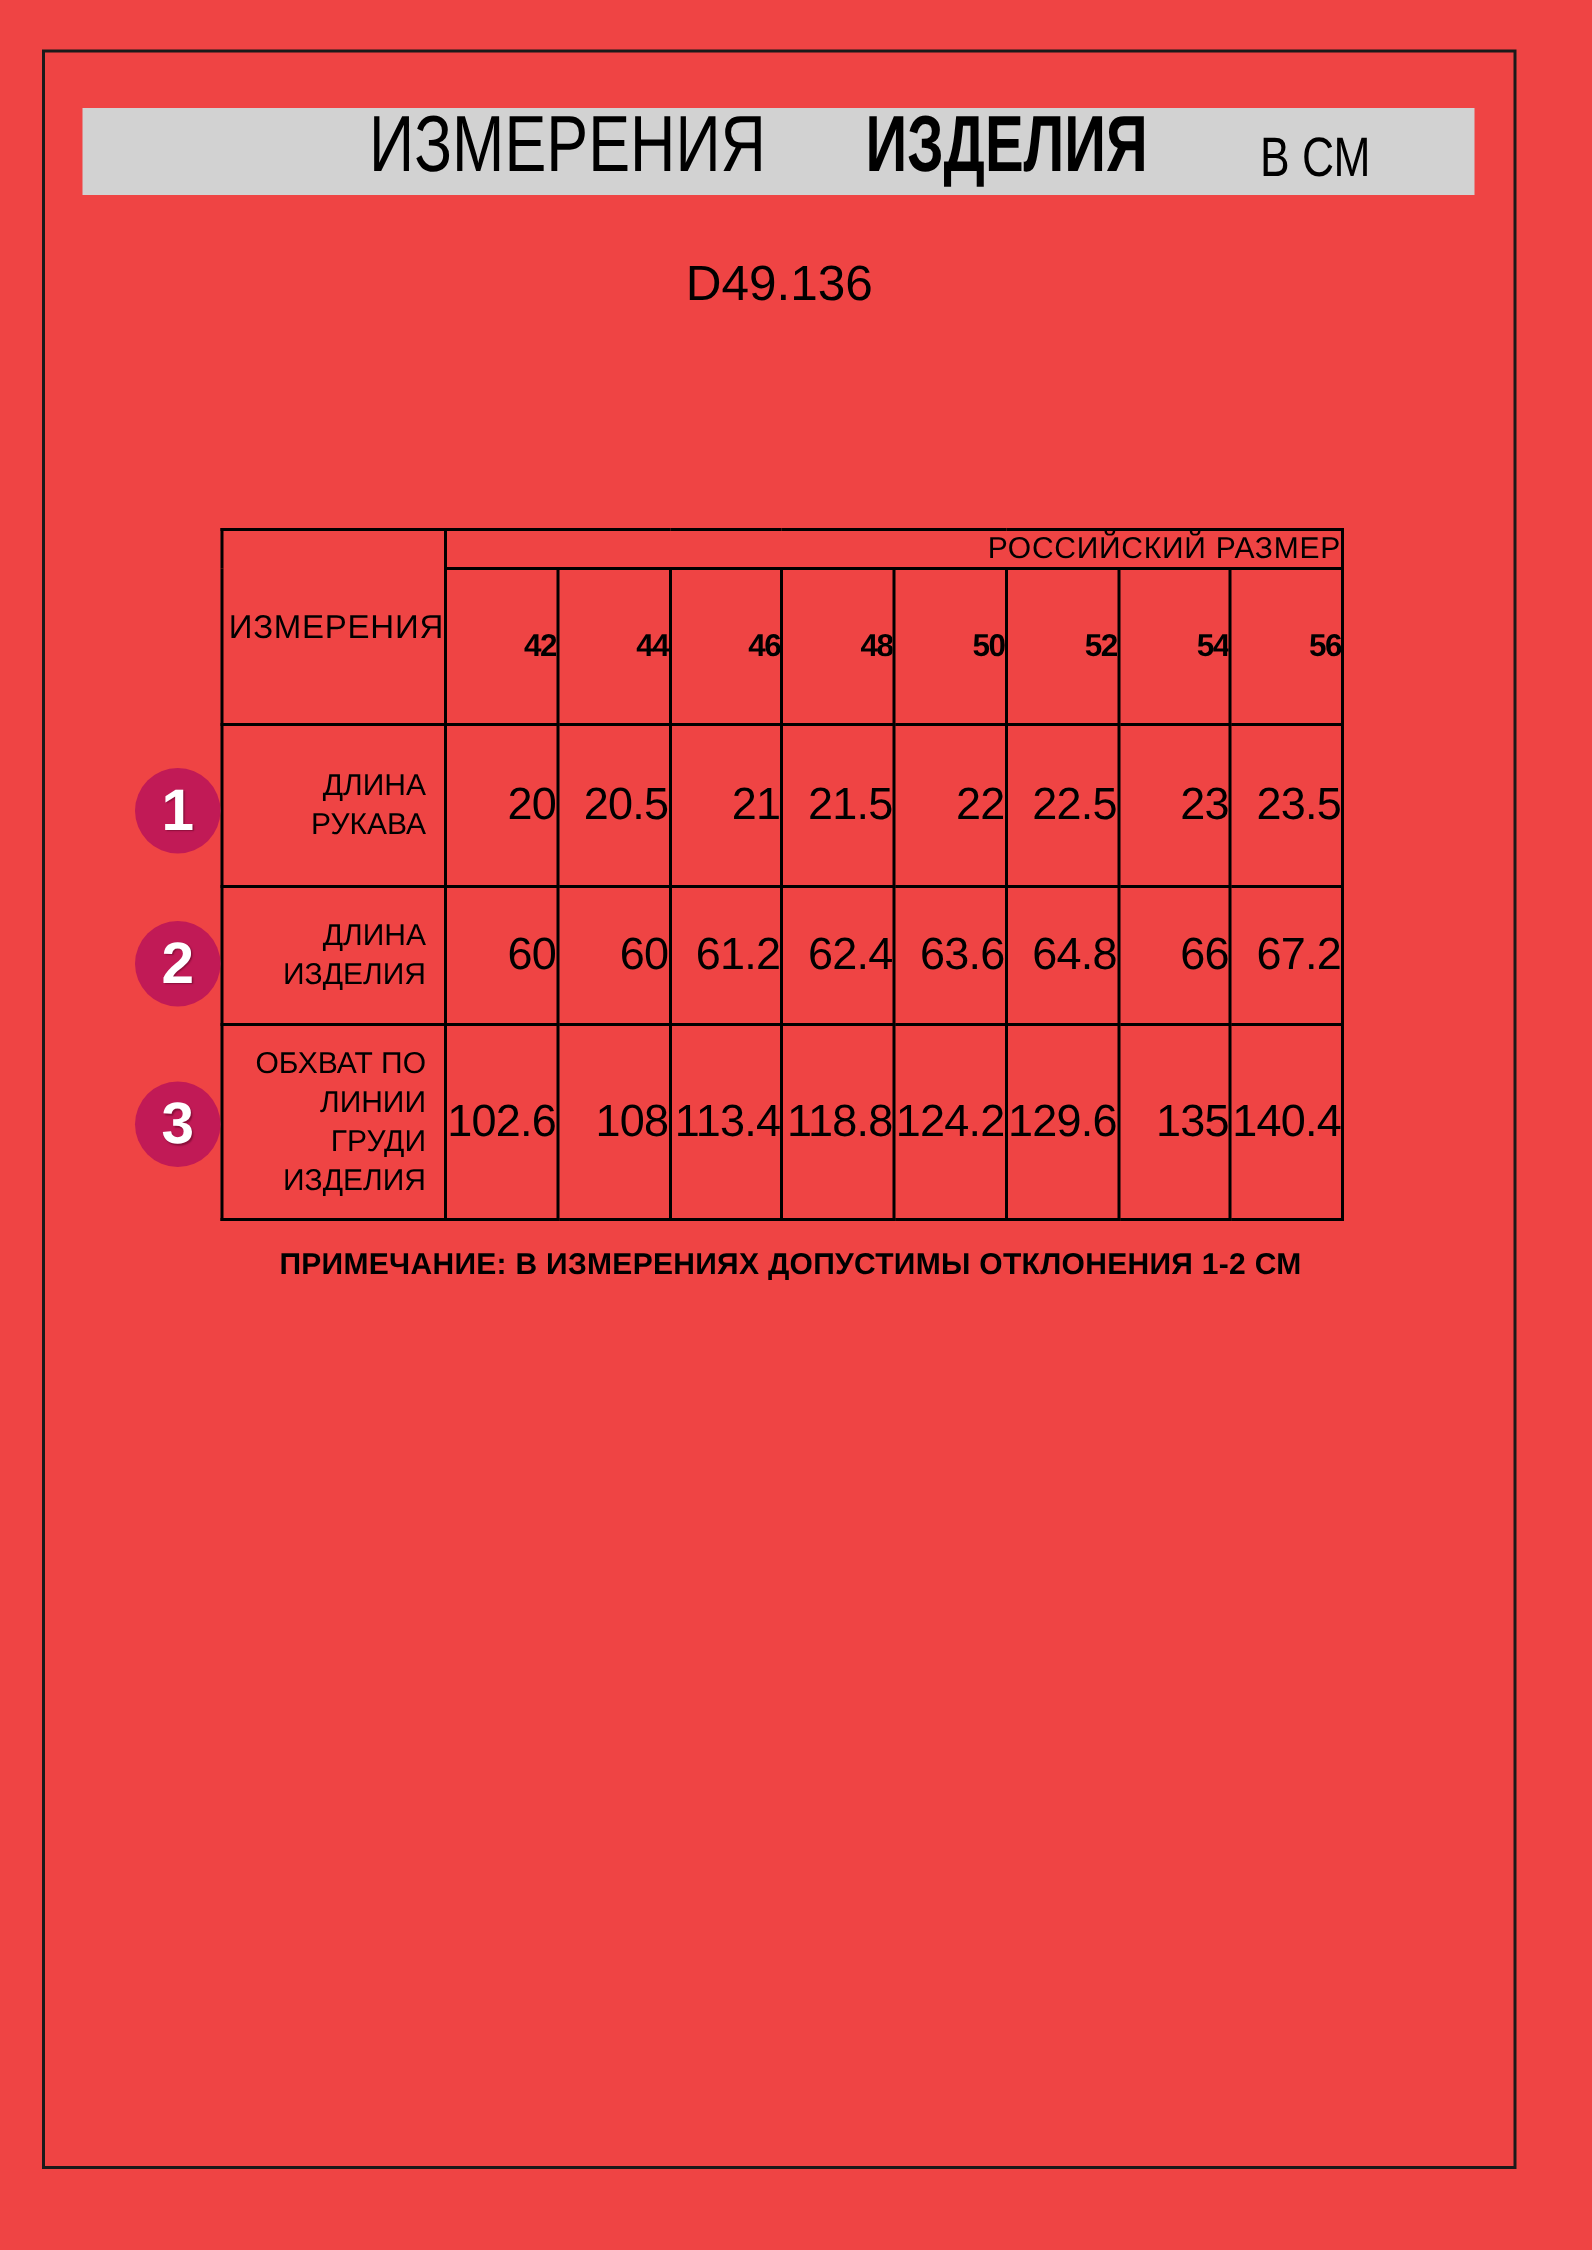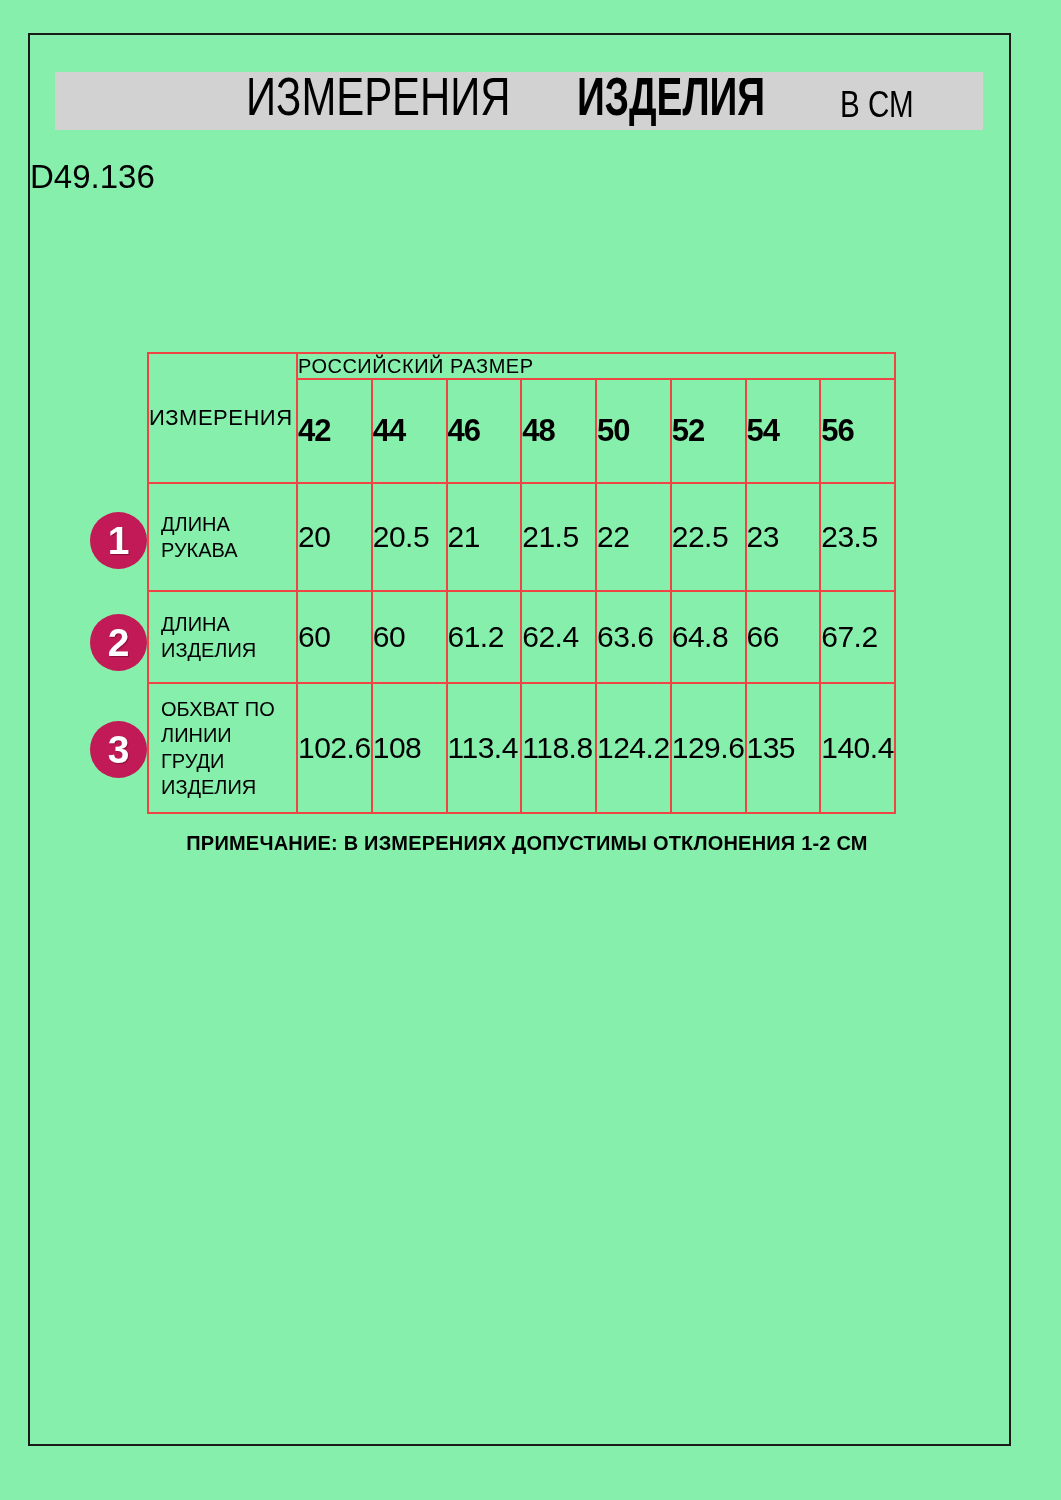--- a/index.html
+++ b/index.html
@@ -3,21 +3,21 @@
 <meta charset="utf-8">
 <style>
   * { margin: 0; padding: 0; box-sizing: border-box; }
   html, body { background: #ffffff; }
   body { font-family: "Liberation Sans", sans-serif; color: #000; }
 
   .page {
     position: relative;
     width: 1061px;
     height: 1500px;
-    background: #86efac;
+    background: #ef4444;
     overflow: hidden;
   }
 
   .frame {
     position: absolute;
     left: 28px; top: 33px;
     width: 983px; height: 1413px;
     border: 2px solid #1a1a1a;
   }
 
@@ -35,43 +35,43 @@
     white-space: nowrap;
     transform-origin: left bottom;
   }
   .t-main   { left: 191px; font-size: 53px; transform: scaleX(0.79); }
   .t-emph   { left: 522px; font-size: 53px; font-weight: bold; transform: scaleX(0.73); }
   .t-unit   { left: 785px; bottom: 10px; font-size: 37px; transform: scaleX(0.80); }
 
   
   .article {
     position: absolute;
-    left: 0; top: 124px; width: 100%;
-    text-align: left;
+    left: 0; top: 136px; width: 100%;
+    text-align: center;
     font-size: 33px;
     line-height: 36px;
   }
   .descr {
     position: absolute;
     left: 0; top: 158px; width: 100%;
     text-align: center;
     font-size: 25px;
     line-height: 33px;
   }
 
   
   .size-table {
     position: absolute;
     left: 117px; top: 317px;
     border-collapse: collapse;
     table-layout: fixed;
   }
   .size-table td {
-    border: 2px solid #ef4444;
-    text-align: left;
+    border: 2px solid #000000;
+    text-align: right;
     vertical-align: middle;
     overflow: hidden;
   }
   col.c0 { width: 149px; }
   col.cs { width: 74.75px; }
 
   tr.r-group td { height: 26px; }
   tr.r-sizes td { height: 104px; }
   tr.r-data  td { height: 92px; }
   tr.r-data.first td { height: 108px; }
@@ -79,21 +79,21 @@
   td.corner {
     font-size: 22px;
     letter-spacing: 0.5px;
   }
   td.group {
     font-size: 20px;
     letter-spacing: 0.5px;
     line-height: 24px;
   }
   td.size {
-    font-size: 31px;
+    font-size: 21px;
     font-weight: bold;
     letter-spacing: -1px;
   }
   td.rlabel {
     font-size: 20px;
     line-height: 26px;
     white-space: pre-line;
     padding: 12px;
   }
   td.val {

